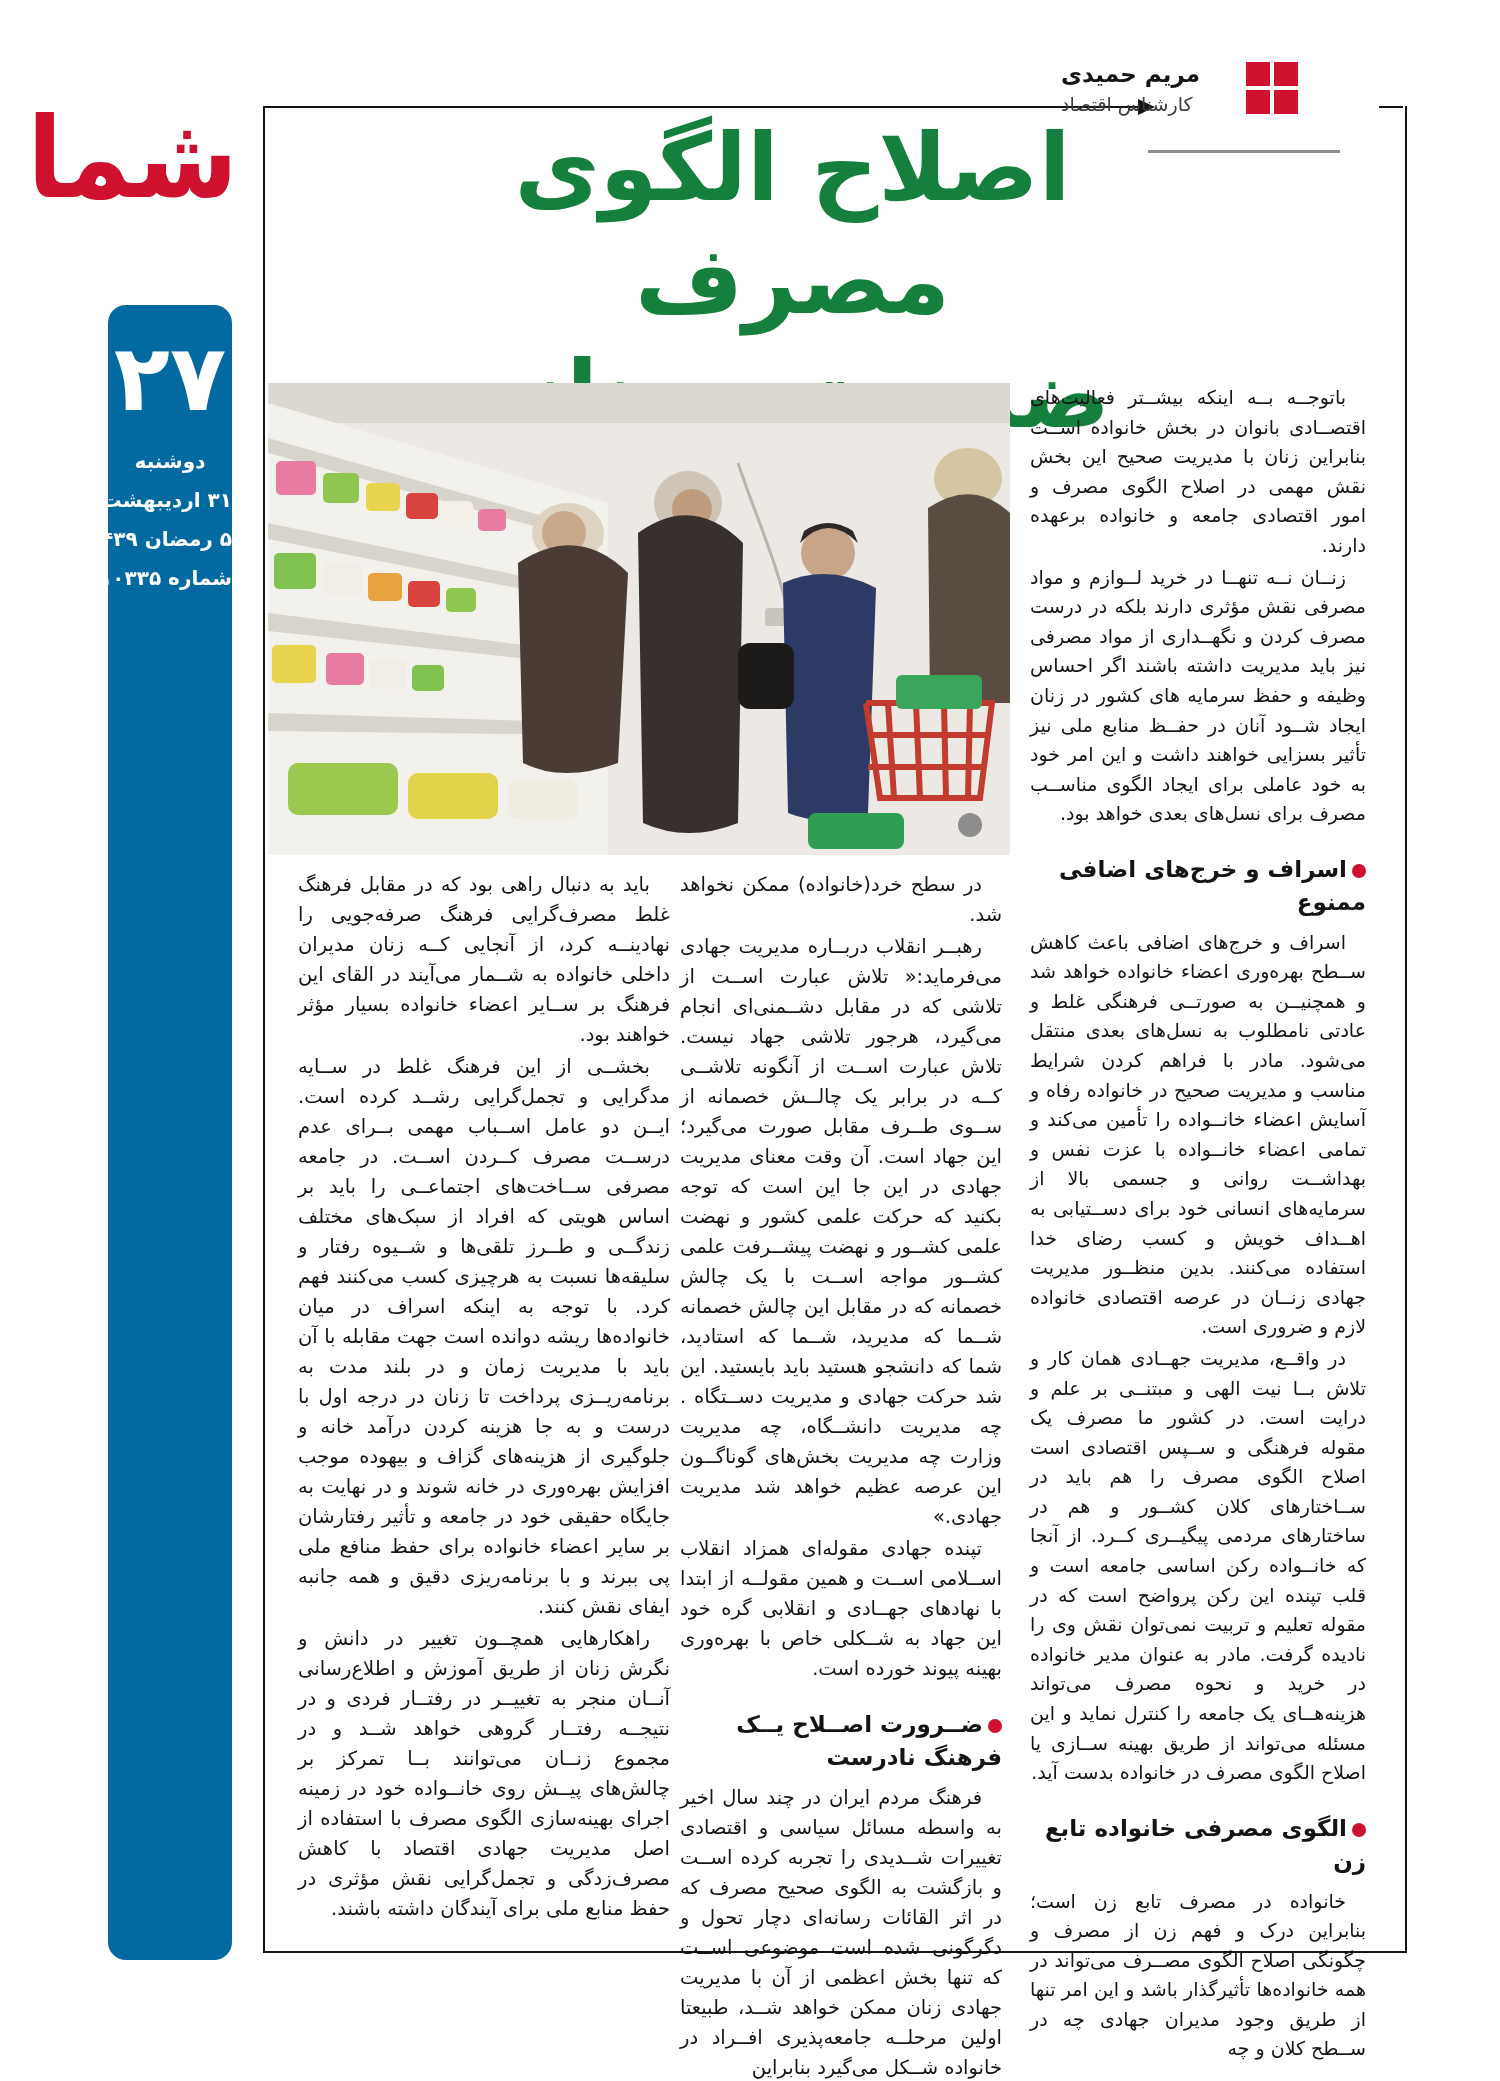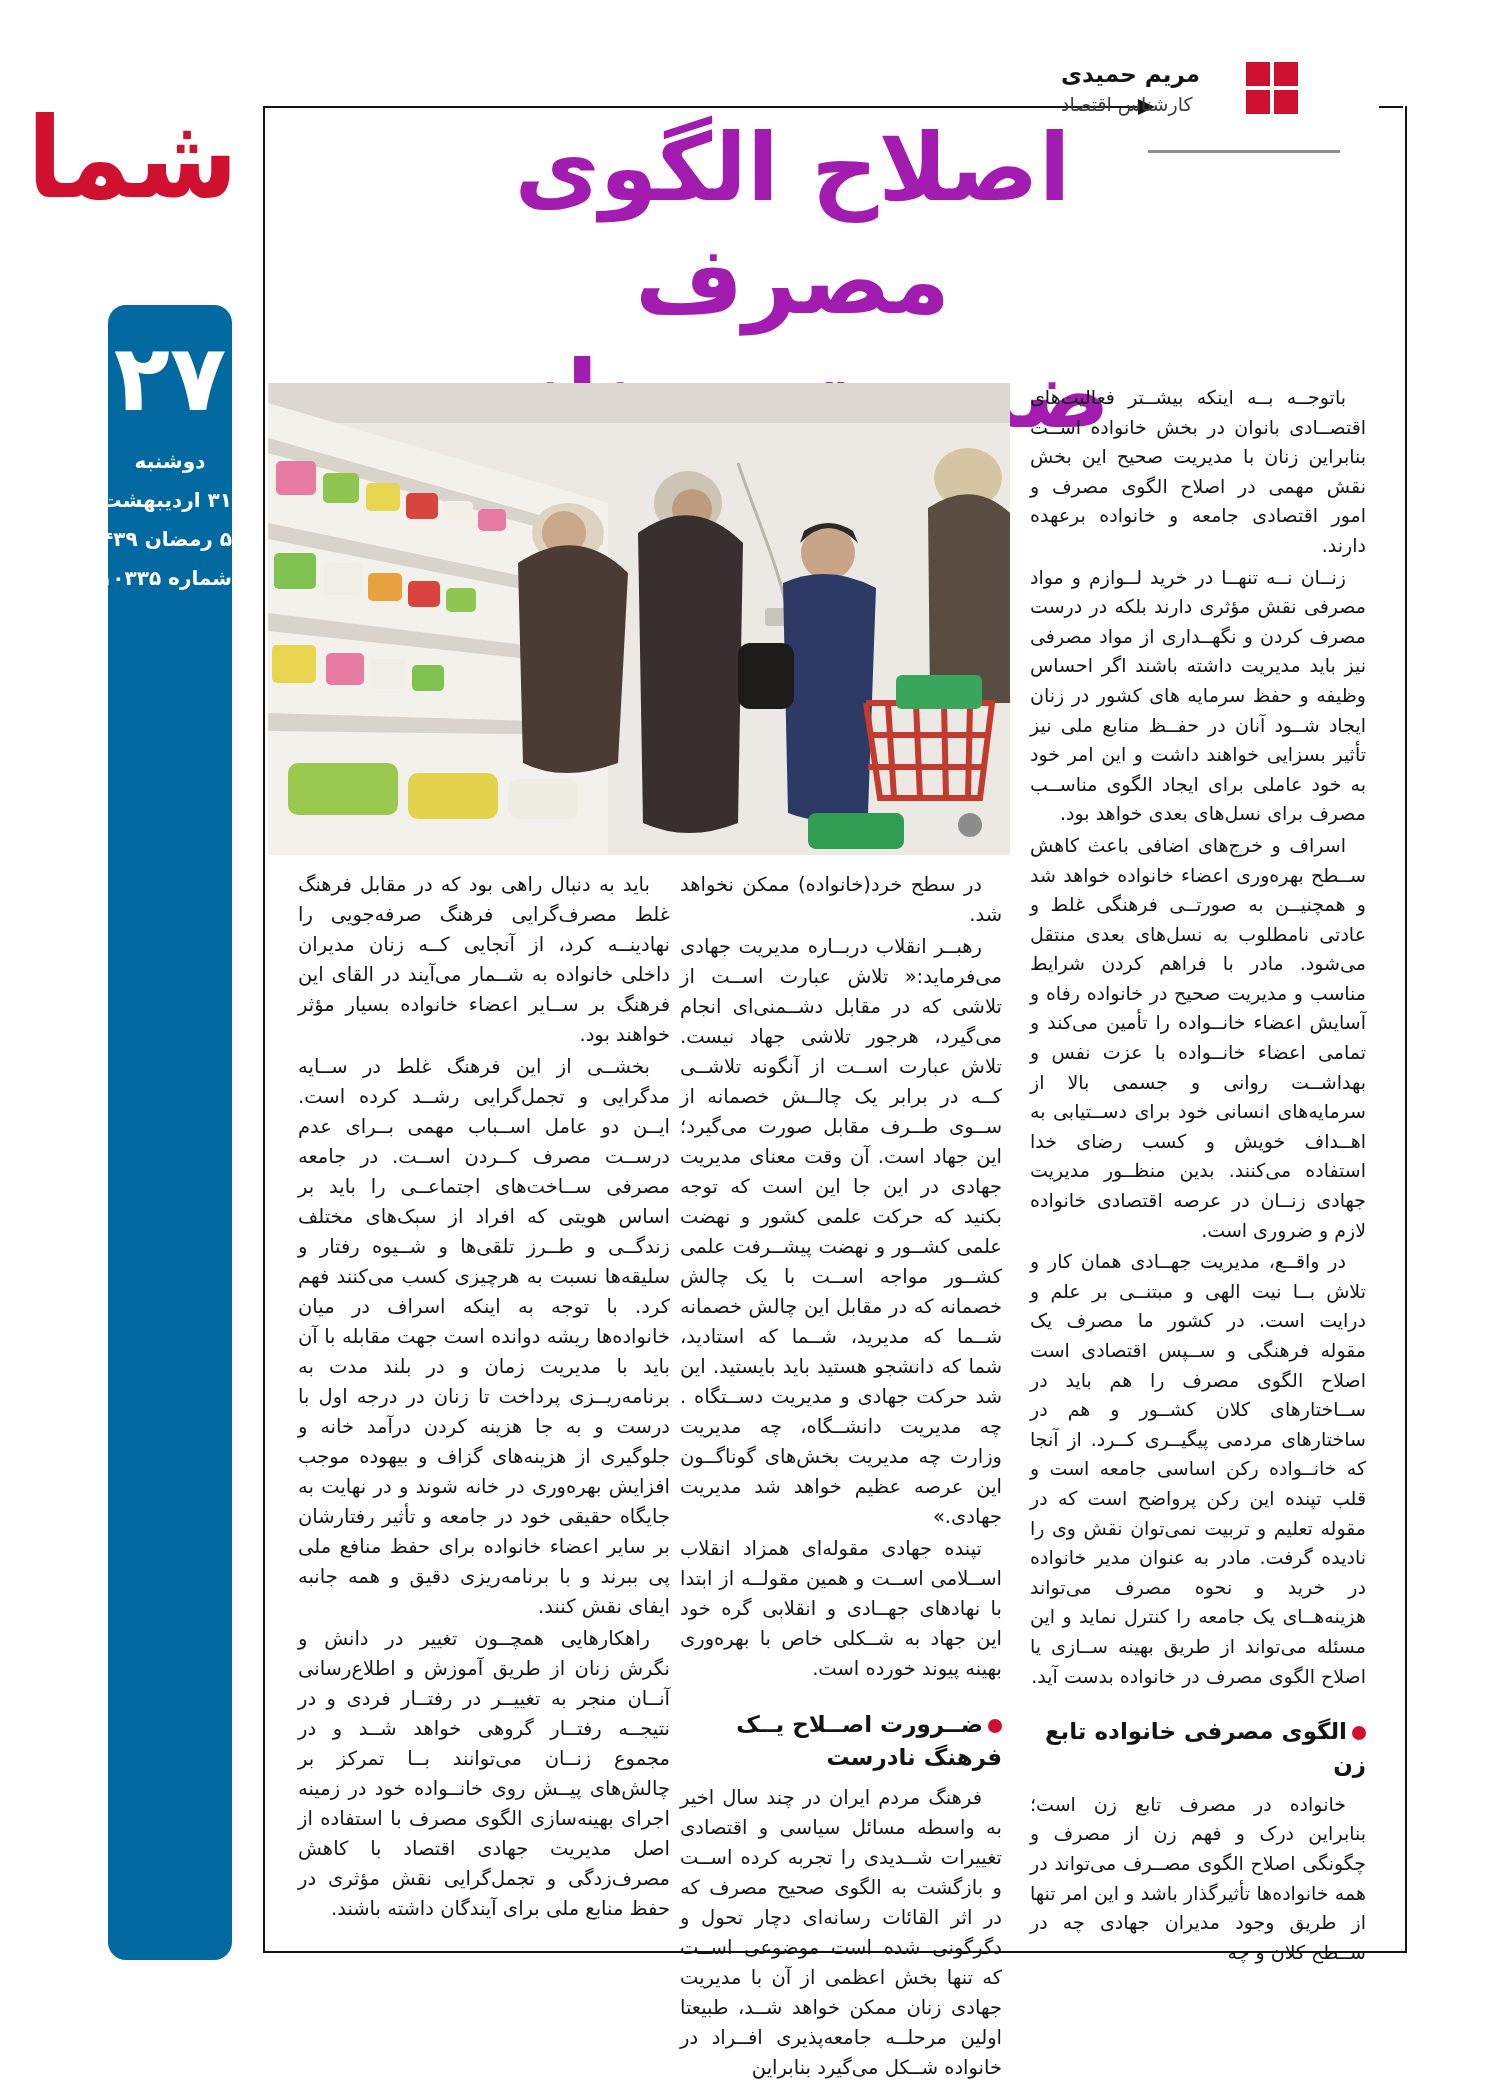--- a/index.html
+++ b/index.html
@@ -41,21 +41,21 @@
     display:grid;grid-template-columns:24px 24px;grid-template-rows:24px 24px;gap:4px;
   }
   .byline-squares span{background:#d0102f;display:block;}
   .byline-text{position:absolute;right:62px;top:0;width:175px;text-align:left;}
   .byline-name{font-size:23px;font-weight:bold;line-height:1.3;}
   .byline-role{font-size:19px;color:#3c3c3c;line-height:1.5;}
   .byline-underline{position:absolute;left:1148px;top:150px;width:192px;height:3px;background:#8f8f8f;}
   
   .headline{
     position:absolute;left:430px;top:112px;width:725px;text-align:center;
-    font-weight:bold;color:#a21caf;
+    font-weight:bold;color:#15803d;
   }
   .headline .l1{font-size:93px;line-height:1.22;letter-spacing:-1px;}
   .headline .l2{font-size:93px;line-height:1.22;letter-spacing:-1px;}
   
   .photo{
     position:absolute;left:268px;top:383px;width:742px;height:472px;overflow:hidden;
     background:#ece9e4;
   }
   
   .col{position:absolute;text-align:justify;}
@@ -177,20 +177,21 @@
     <circle cx="624" cy="442" r="12" fill="#8d8d8d"></circle>
     <circle cx="702" cy="442" r="12" fill="#8d8d8d"></circle>
     <rect x="628" y="292" width="86" height="34" rx="6" fill="#3aa65c"></rect>
     <rect x="540" y="430" width="96" height="36" rx="8" fill="#2f9e52"></rect>
   </svg>
 </div>
 
 <div class="col col-lead">
   <p>باتوجــه بــه اینکه بیشــتر فعالیت‌های اقتصــادی بانوان در بخش خانواده اســت بنابراین زنان با مدیریت صحیح این بخش نقش مهمی در اصلاح الگوی مصرف و امور اقتصادی جامعه و خانواده برعهده دارند.</p>
   <p>زنــان نــه تنهــا در خرید لــوازم و مواد مصرفی نقش مؤثری دارند بلکه در درست مصرف کردن و نگهــداری از مواد مصرفی نیز باید مدیریت داشته باشند اگر احساس وظیفه و حفظ سرمایه های کشور در زنان ایجاد شــود آنان در حفــظ منابع ملی نیز تأثیر بسزایی خواهند داشت و این امر خود به خود عاملی برای ایجاد الگوی مناســب مصرف برای نسل‌های بعدی خواهد بود.</p>
+  <div class="sec-h"><span class="dot"></span><span>اسراف و خرج‌های اضافی ممنوع</span></div>
   <p>اسراف و خرج‌های اضافی باعث کاهش ســطح بهره‌وری اعضاء خانواده خواهد شد و همچنیــن به صورتــی فرهنگی غلط و عادتی نامطلوب به نسل‌های بعدی منتقل می‌شود. مادر با فراهم کردن شرایط مناسب و مدیریت صحیح در خانواده رفاه و آسایش اعضاء خانــواده را تأمین می‌کند و تمامی اعضاء خانــواده با عزت نفس و بهداشــت روانی و جسمی بالا از سرمایه‌های انسانی خود برای دســتیابی به اهــداف خویش و کسب رضای خدا استفاده می‌کنند. بدین منظــور مدیریت جهادی زنــان در عرصه اقتصادی خانواده لازم و ضروری است.</p>
   <p>در واقــع، مدیریت جهــادی همان کار و تلاش بــا نیت الهی و مبتنــی بر علم و درایت است. در کشور ما مصرف یک مقوله فرهنگی و ســپس اقتصادی است اصلاح الگوی مصرف را هم باید در ســاختارهای کلان کشــور و هم در ساختارهای مردمی پیگیــری کــرد. از آنجا که خانــواده رکن اساسی جامعه است و قلب تپنده این رکن پرواضح است که در مقوله تعلیم و تربیت نمی‌توان نقش وی را نادیده گرفت. مادر به عنوان مدیر خانواده در خرید و نحوه مصرف می‌تواند هزینه‌هــای یک جامعه را کنترل نماید و این مسئله می‌تواند از طریق بهینه ســازی یا اصلاح الگوی مصرف در خانواده بدست آید.</p>
   <div class="sec-h"><span class="dot"></span><span>الگوی مصرفی خانواده تابع زن</span></div>
   <p>خانواده در مصرف تابع زن است؛ بنابراین درک و فهم زن از مصرف و چگونگی اصلاح الگوی مصــرف می‌تواند در همه خانواده‌ها تأثیرگذار باشد و این امر تنها از طریق وجود مدیران جهادی چه در ســطح کلان و چه</p>
 </div>
 
 <div class="col col-mid">
   <p>در سطح خرد(خانواده) ممکن نخواهد شد.</p>
   <p>رهبــر انقلاب دربــاره مدیریت جهادی می‌فرماید:« تلاش عبارت اســت از تلاشی که در مقابل دشــمنی‌ای انجام می‌گیرد، هرجور تلاشی جهاد نیست. تلاش عبارت اســت از آنگونه تلاشــی کــه در برابر یک چالــش خصمانه از ســوی طــرف مقابل صورت می‌گیرد؛ این جهاد است. آن وقت معنای مدیریت جهادی در این جا این است که توجه بکنید که حرکت علمی کشور و نهضت علمی کشــور و نهضت پیشــرفت علمی کشــور مواجه اســت با یک چالش خصمانه که در مقابل این چالش خصمانه شــما که مدیرید، شــما که استادید، شما که دانشجو هستید باید بایستید. این شد حرکت جهادی و مدیریت دســتگاه . چه مدیریت دانشــگاه، چه مدیریت وزارت چه مدیریت بخش‌های گوناگــون این عرصه عظیم خواهد شد مدیریت جهادی.»</p>
   <p>تپنده جهادی مقوله‌ای همزاد انقلاب اســلامی اســت و همین مقولــه از ابتدا با نهادهای جهــادی و انقلابی گره خود این جهاد به شــکلی خاص با بهره‌وری بهینه پیوند خورده است.</p>

